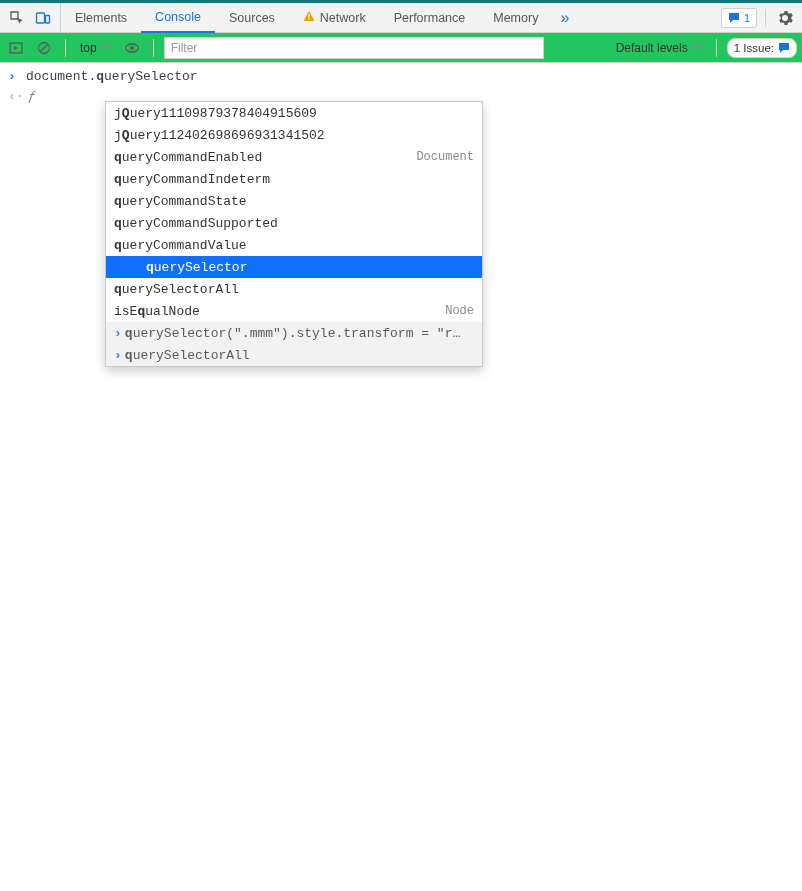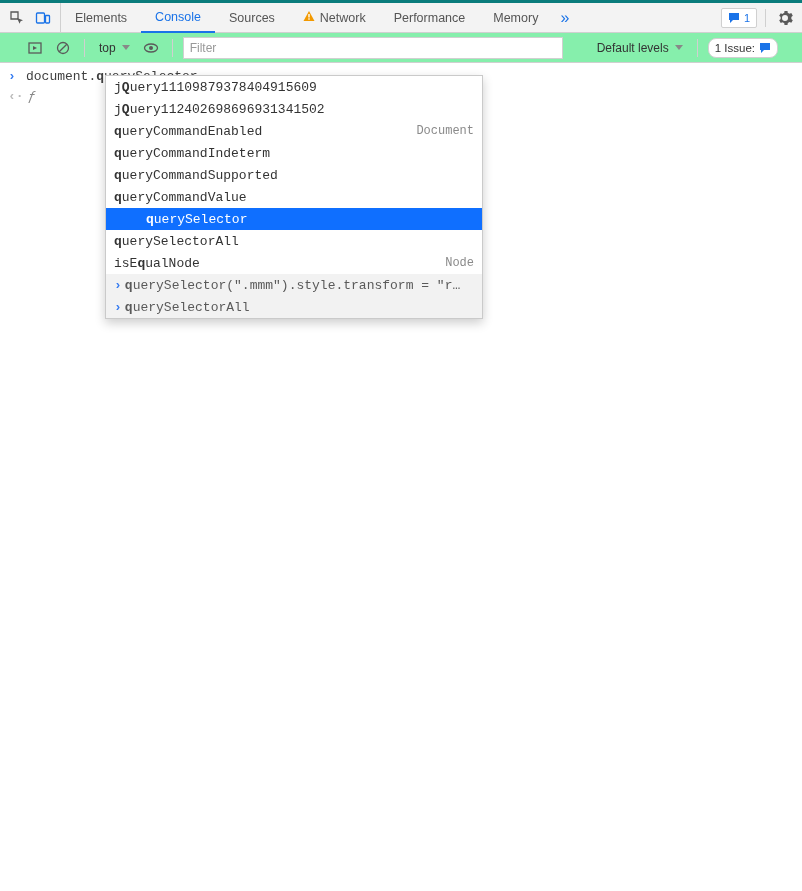--- a/index.html
+++ b/index.html
@@ -93,22 +93,22 @@
     width: 1px;
     height: 18px;
     background: #d0d0d0;
     margin: 0 4px;
   }
   .toolbar {
     display: flex;
     align-items: center;
     height: 30px;
     border-bottom: 1px solid #d0d0d0;
-    background: #86efac;
-    padding: 0 24px;
+    background: #22c55e;
+    padding: 0 5px;
     gap: 6px;
   }
   .context-select {
     display: flex;
     align-items: center;
     gap: 4px;
     font-size: 12px;
     color: #333;
     cursor: pointer;
     padding: 0 4px;
@@ -166,21 +166,21 @@
   .prompt-sym.gray { color: #bbb; }
   .input-text { color: #404040; white-space: pre; }
   .eagereval {
     color: #888;
     font-style: italic;
     margin-left: 2px;
   }
   .autocomplete {
     position: absolute;
     left: 105px;
-    top: 12px;
+    top: 38px;
     width: 378px;
     background: #fff;
     border: 1px solid #cacaca;
     box-shadow: 0 4px 10px rgba(0,0,0,0.2);
     font-family: Consolas, "Courier New", monospace;
     font-size: 13px;
     z-index: 10;
   }
   .ac-item {
     display: flex;
@@ -331,20 +331,23 @@
         <span class="main">j<span class="bold-q">Q</span>uery112402698696931341502</span>
       </div>
       <div class="ac-item">
         <span class="main"><span class="bold-q">q</span>ueryCommandEnabled</span>
         <span class="hint">Document</span>
       </div>
       <div class="ac-item">
         <span class="main"><span class="bold-q">q</span>ueryCommandIndeterm</span>
       </div>
       <div class="ac-item">
+        <span class="main"><span class="bold-q">q</span>ueryCommandState</span>
+      </div>
+      <div class="ac-item">
         <span class="main"><span class="bold-q">q</span>ueryCommandSupported</span>
       </div>
       <div class="ac-item">
         <span class="main"><span class="bold-q">q</span>ueryCommandValue</span>
       </div>
       <div class="ac-item selected">
         <span class="main"><span class="bold-q">q</span>uerySelector</span>
       </div>
       <div class="ac-item">
         <span class="main"><span class="bold-q">q</span>uerySelectorAll</span>

